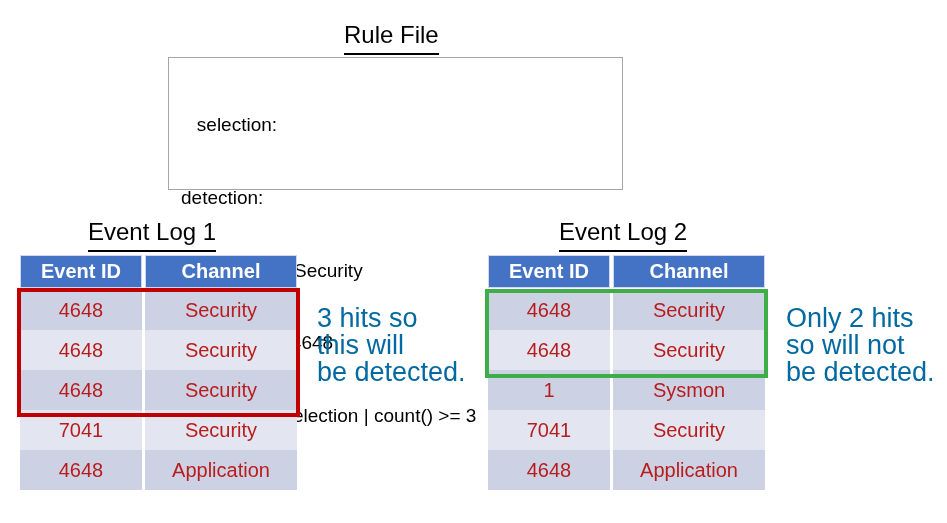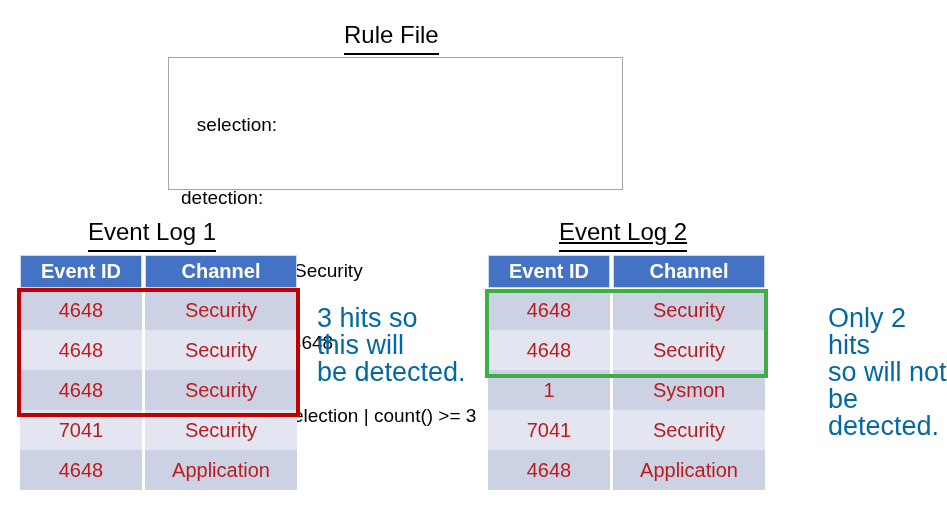--- a/index.html
+++ b/index.html
@@ -34,21 +34,20 @@
     left: 344px;
     top: 23px;
   }
   #log1-title {
     left: 88px;
     top: 220px;
   }
   #log2-title {
     left: 559px;
     top: 220px;
-    text-decoration: underline;
   }
 
   
   #rule-box {
     position: absolute;
     left: 168px;
     top: 57px;
     width: 455px;
     height: 133px;
     box-sizing: border-box;
@@ -131,21 +130,21 @@
 
   
   .annotation {
     position: absolute;
     font-size: 27px;
     line-height: 27px;
     color: #0369a1;
     white-space: pre-line;
   }
   #note1 { left: 317px; top: 305px; }
-  #note2 { left: 828px; top: 305px; }
+  #note2 { left: 786px; top: 305px; }
 </style>
 </head>
 <body>
 
 <div id="canvas">
 
   <div class="section-title" id="rule-title">Rule File</div>
 
   <div id="rule-box">
     <div id="rule-code">

